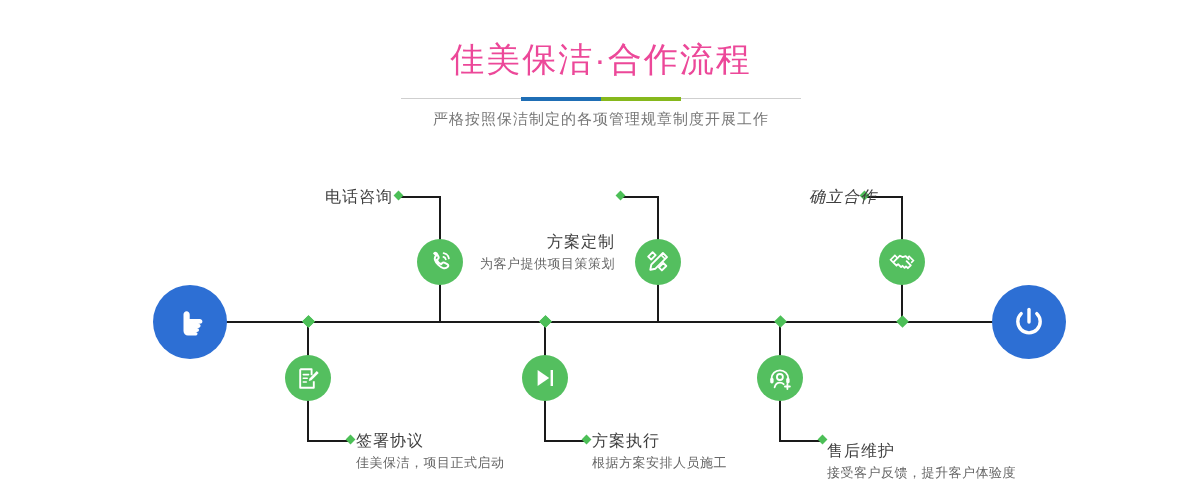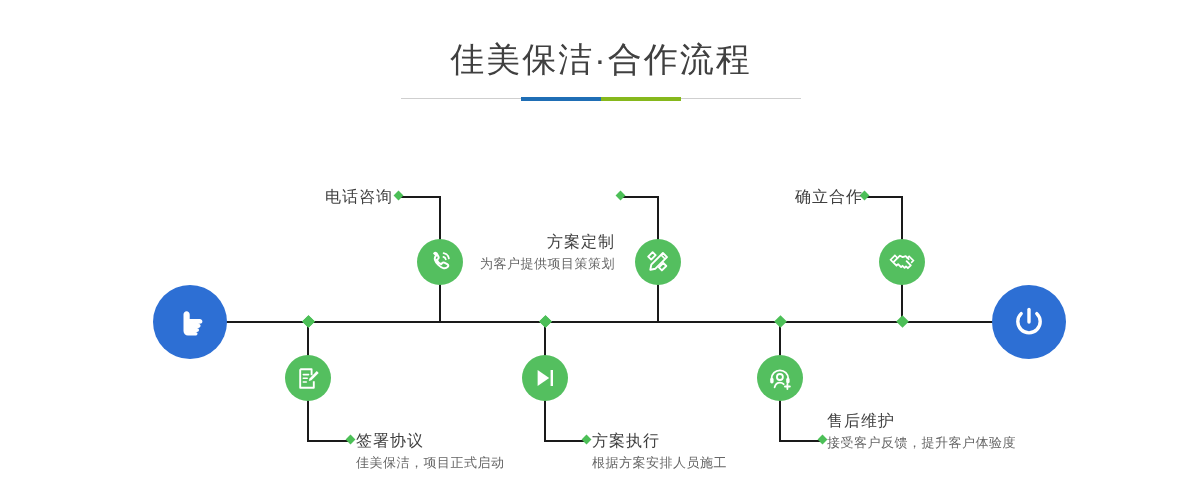--- a/index.html
+++ b/index.html
@@ -28,21 +28,21 @@
   }
   .page-title {
     position: absolute;
     top: 38px;
     left: 0;
     width: 1202px;
     text-align: center;
     font-size: 34px;
     line-height: 42px;
     letter-spacing: 2px;
-    color: #404040;
+    color: #ec4899;
     font-weight: normal;
   }
   .divider {
     position: absolute;
     top: 97px;
     left: 401px;
     width: 400px;
     height: 4px;
   }
   .divider .rule {
@@ -184,20 +184,21 @@
 
   <div class="header">
     <div class="page-title">佳美保洁·合作流程</div>
 
     <div class="divider">
       <div class="rule"></div>
       <div class="seg-blue"></div>
       <div class="seg-green"></div>
     </div>
 
+    <div class="page-subtitle">严格按照保洁制定的各项管理规章制度开展工作</div>
   </div>
 
   <div class="timeline">
 
     <div class="axis"></div>
 
     <div class="endpoint left">
       <span>
         <svg width="40" height="40" viewBox="0 0 40 40">
           <path fill="#ffffff" d="M13.5 12.5c0-1.8 1.4-3.2 3.1-3.2 1.7 0 3.1 1.4 3.1 3.2v4.6h10.1c1.4 0 2.6 1.0 2.6 2.3 0 1.3-1.2 2.3-2.6 2.3h-1.6c1.3 0 2.4 0.9 2.4 2.1 0 1.2-1.1 2.1-2.4 2.1h-1.4c1.2 0 2.2 0.9 2.2 2.0 0 1.1-1.0 2.0-2.2 2.0h-1.3c1.1 0 2.0 0.8 2.0 1.8 0 1.0-0.9 1.8-2.0 1.8H18c-2.5 0-4.5-2.0-4.5-4.5z"></path>
@@ -304,21 +305,21 @@
       <span>
         <svg width="28" height="28" viewBox="0 0 28 28">
           <path fill="none" stroke="#ffffff" stroke-width="1.8" stroke-linejoin="round" stroke-linecap="round" d="M9.4 10.2L5.2 14.4l3.3 3.3 1.6-1.6 3.0 3.0 1.4-1.3 2.1 2.0 1.4-1.4 1.9 1.8 2.9-2.9-4.2-4.2"></path>
           <path fill="none" stroke="#ffffff" stroke-width="1.8" stroke-linejoin="round" stroke-linecap="round" d="M9.4 10.2l2.6-2.5 2.7 1.4 3.0-0.9 3.0 3.0"></path>
           <path fill="none" stroke="#ffffff" stroke-width="1.6" stroke-linecap="round" d="M4.4 13.6L2.6 11.8l4.3-4.3 1.8 1.8"></path>
           <path fill="none" stroke="#ffffff" stroke-width="1.6" stroke-linecap="round" d="M23.6 14.4l1.8-1.8-4.3-4.3-1.8 1.8"></path>
         </svg>
       </span>
     </div>
 
-    <div class="step-label above" style="left:624px; top:186px; width:239px;">
+    <div class="step-label above" style="left:638px; top:186px; width:239px;font-style:italic;">
       <div class="ttl">确立合作</div>
     </div>
 
     <div class="vline" style="left:779px; top:321px; height:120px;"></div>
     <div class="hline" style="left:779px; top:440px; width:43px;"></div>
     <div class="diamond small" style="left:819px; top:436px;"></div>
     <div class="diamond" style="left:898px; top:317px;"></div>
 
     <div class="step-icon" style="left:757px; top:355px;">
       <span>
@@ -327,19 +328,19 @@
           <rect x="3.2" y="12.8" width="3.4" height="5.6" rx="1.6" fill="#ffffff"></rect>
           <rect x="19.2" y="12.8" width="3.4" height="5.6" rx="1.6" fill="#ffffff"></rect>
           <circle cx="12.9" cy="12.0" r="3.0" fill="none" stroke="#ffffff" stroke-width="1.8"></circle>
           <path fill="none" stroke="#ffffff" stroke-width="1.8" stroke-linecap="round" d="M7.6 22.3c0.8-3.0 2.8-4.6 5.3-4.6 1.5 0 2.8 0.5 3.8 1.5"></path>
           <line x1="20.4" y1="19.0" x2="20.4" y2="24.0" stroke="#ffffff" stroke-width="1.8" stroke-linecap="round"></line>
           <line x1="17.9" y1="21.5" x2="22.9" y2="21.5" stroke="#ffffff" stroke-width="1.8" stroke-linecap="round"></line>
         </svg>
       </span>
     </div>
 
-    <div class="step-label below" style="left:827px; top:410px; width:290px;">
+    <div class="step-label below" style="left:827px; top:440px; width:290px;">
       <div class="ttl">售后维护</div>
       <div class="sub">接受客户反馈，提升客户体验度</div>
     </div>
 
   </div>
 </div>
 
 </body></html>

